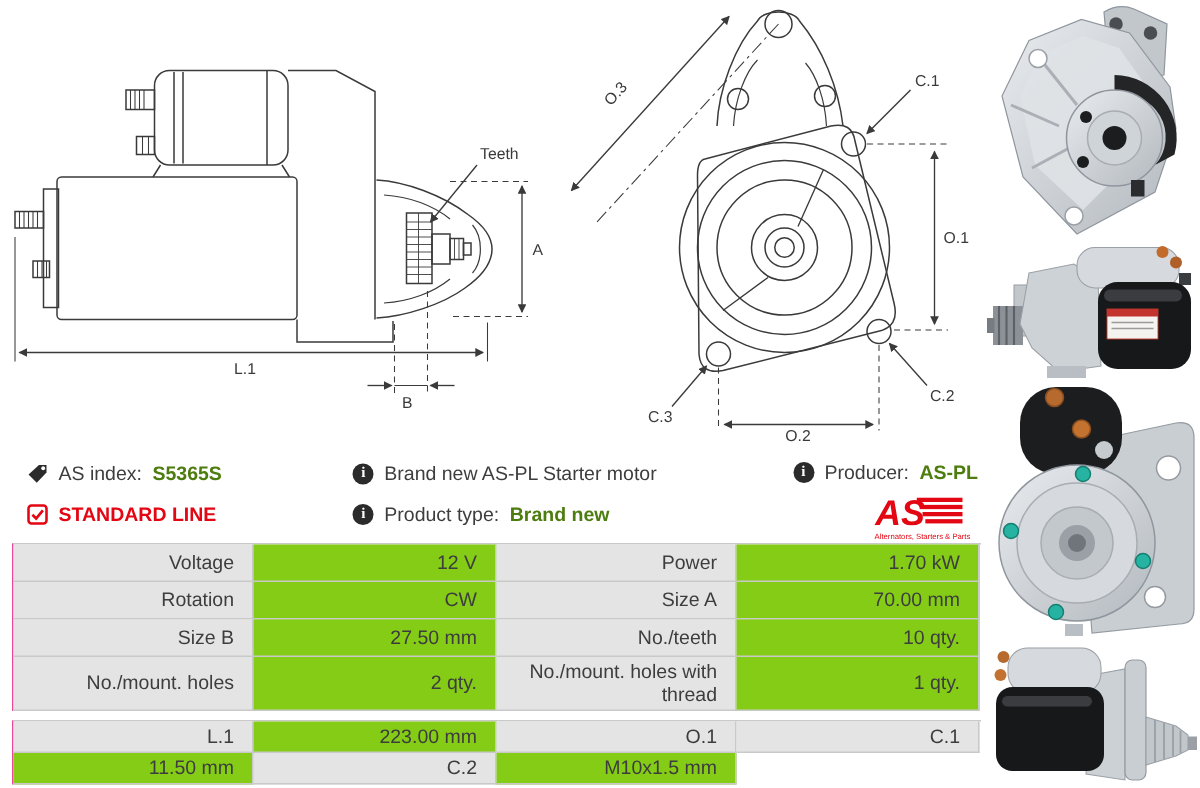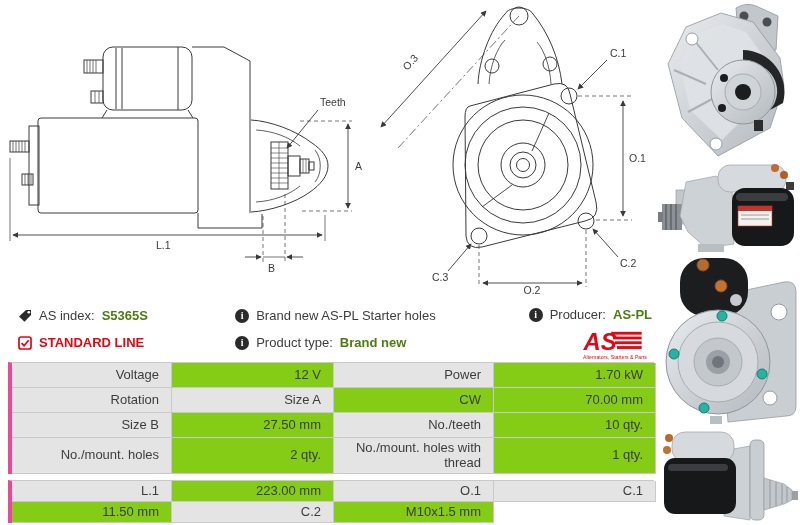--- a/index.html
+++ b/index.html
@@ -26,21 +26,21 @@
   .info-line b{color:#4d7c0f;}
   .standard{color:#e30613;font-weight:bold;}
   .iicon{width:14px;height:14px;border-radius:50%;background:#2b2b2b;color:#fff;
     display:inline-flex;align-items:center;justify-content:center;
     font:bold 10px "Liberation Serif",serif;flex:none;}
   .iicon::before{content:"i";}
 
   
   .spec-table{margin-left:8px;width:646px;font-size:13px;}
   .sect{display:grid;grid-template-columns:160px 162px 160px 162px;
-    border-top:1px solid #c9c9c9;border-left:4px solid #ec4899;box-sizing:border-box;}
+    border-top:1px solid #c9c9c9;border-left:1px solid #ec4899;box-sizing:border-box;}
   .sect-main{grid-template-rows:25px 25px 25px 36px;}
   .sect-dim{grid-template-rows:21px 21px;margin-top:6px;}
   .cell{border-right:1px solid #c9c9c9;border-bottom:1px solid #c9c9c9;
     display:flex;align-items:center;justify-content:flex-end;
     text-align:right;padding:0 12px 0 6px;line-height:1.12;box-sizing:border-box;}
   .lbl{background:#e4e4e4;}
   .val{background:#84cc16;}
 
   .photo{flex:none;}
 </style>
@@ -165,21 +165,21 @@
           <svg width="14" height="14" viewBox="0 0 14 14">
             <rect x="1" y="1" width="12" height="12" rx="2" fill="none" stroke="#e30613" stroke-width="1.7"></rect>
             <path d="M3.6,7.2 L6.1,9.7 L10.6,4.2" fill="none" stroke="#e30613" stroke-width="1.8"></path>
           </svg>
           <span>STANDARD LINE</span>
         </div>
       </div>
       <div class="info-col info-col2">
         <div class="info-line">
           <span class="iicon"></span>
-          <span>Brand new AS-PL Starter holes</span>
+          <span>Brand new AS-PL Starter motor</span>
         </div>
         <div class="info-line">
           <span class="iicon"></span>
           <span>Product type:</span>
           <b>Brand new</b>
         </div>
       </div>
       <div class="info-col info-col3">
         <div class="info-line">
           <span class="iicon"></span>
@@ -198,22 +198,22 @@
     </div>
 
     <div class="spec-table">
       <div class="sect sect-main">
         <div class="cell lbl">Voltage</div>
         <div class="cell val">12 V</div>
         <div class="cell lbl">Power</div>
         <div class="cell val">1.70 kW</div>
 
         <div class="cell lbl">Rotation</div>
+        <div class="cell val">CW</div>
         <div class="cell lbl">Size A</div>
-        <div class="cell val">CW</div>
         <div class="cell val">70.00 mm</div>
 
         <div class="cell lbl">Size B</div>
         <div class="cell val">27.50 mm</div>
         <div class="cell lbl">No./teeth</div>
         <div class="cell val">10 qty.</div>
 
         <div class="cell lbl">No./mount. holes</div>
         <div class="cell val">2 qty.</div>
         <div class="cell lbl">No./mount. holes with thread</div>

